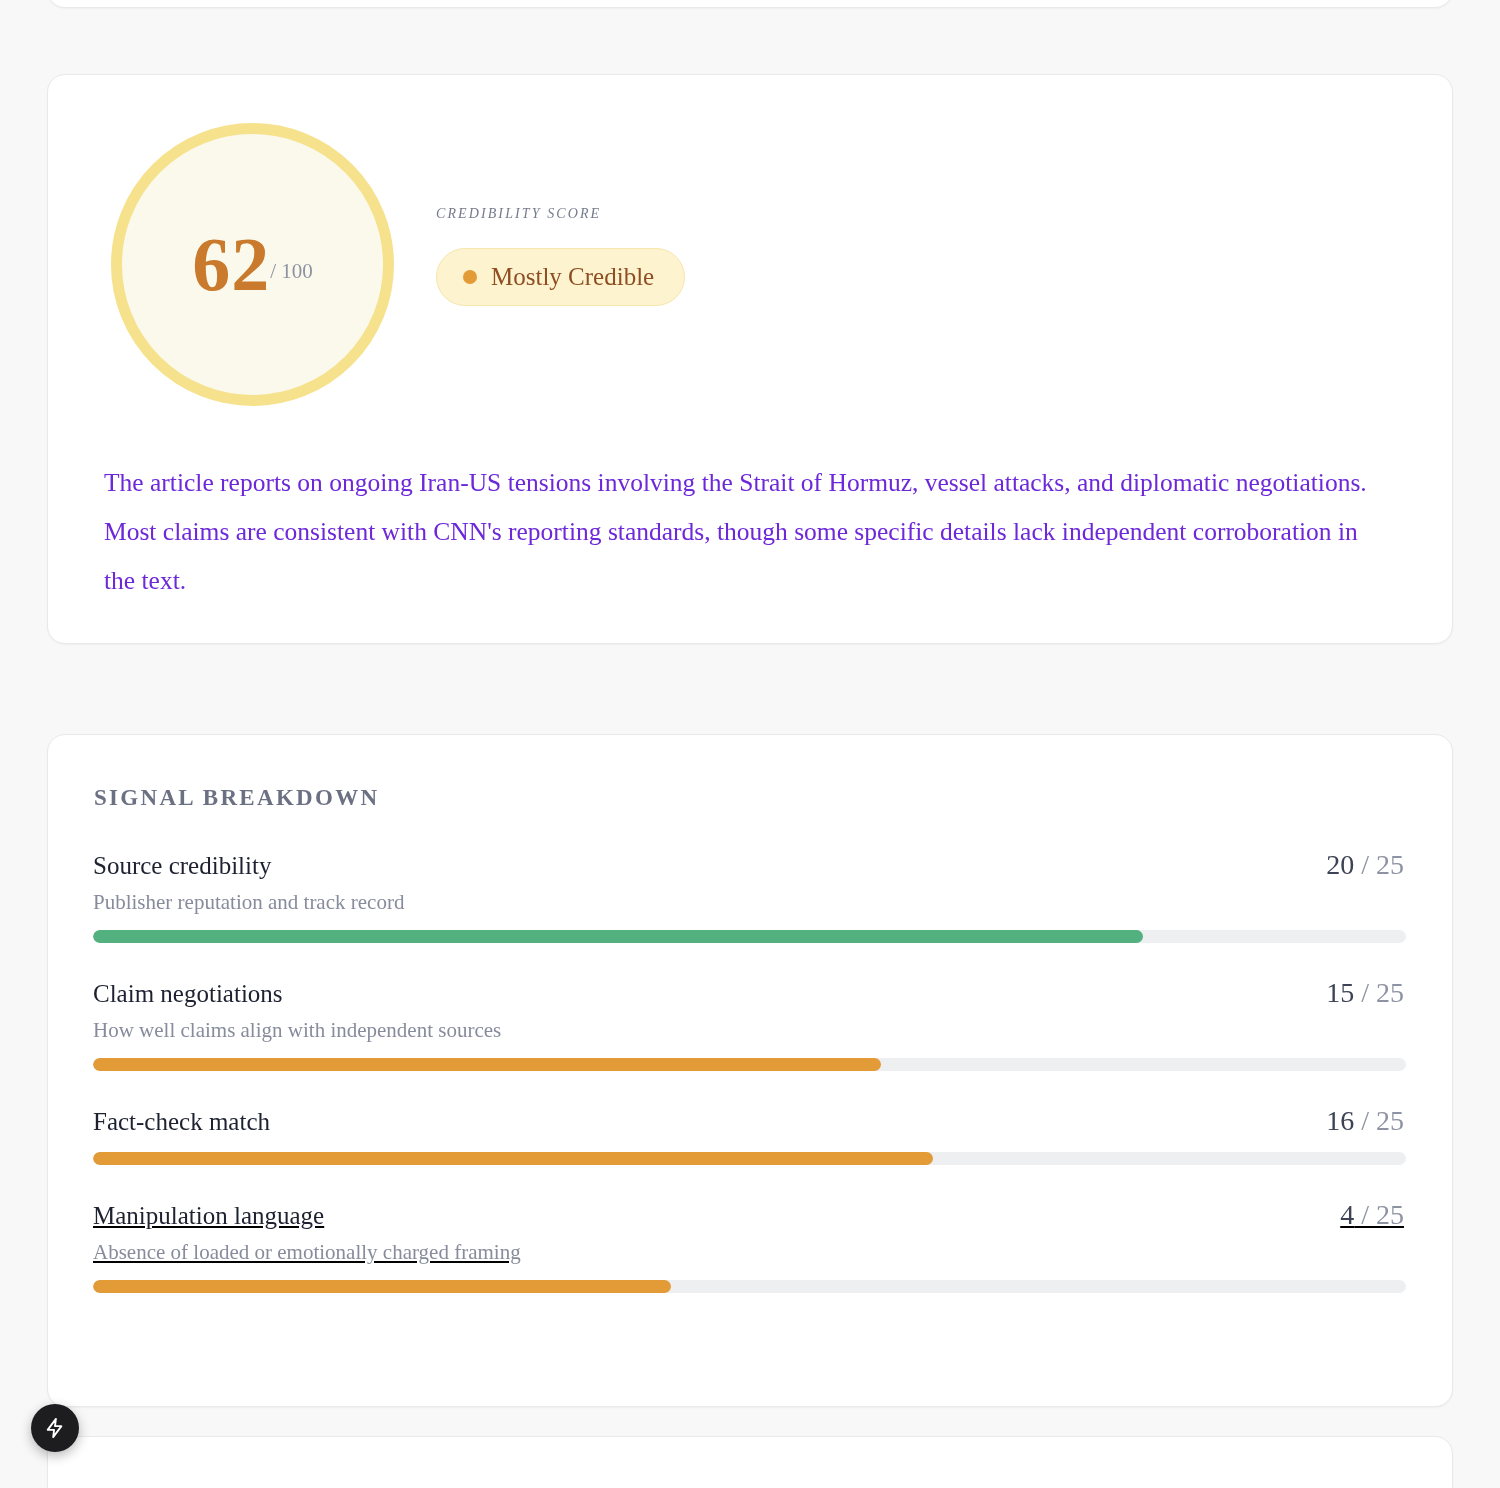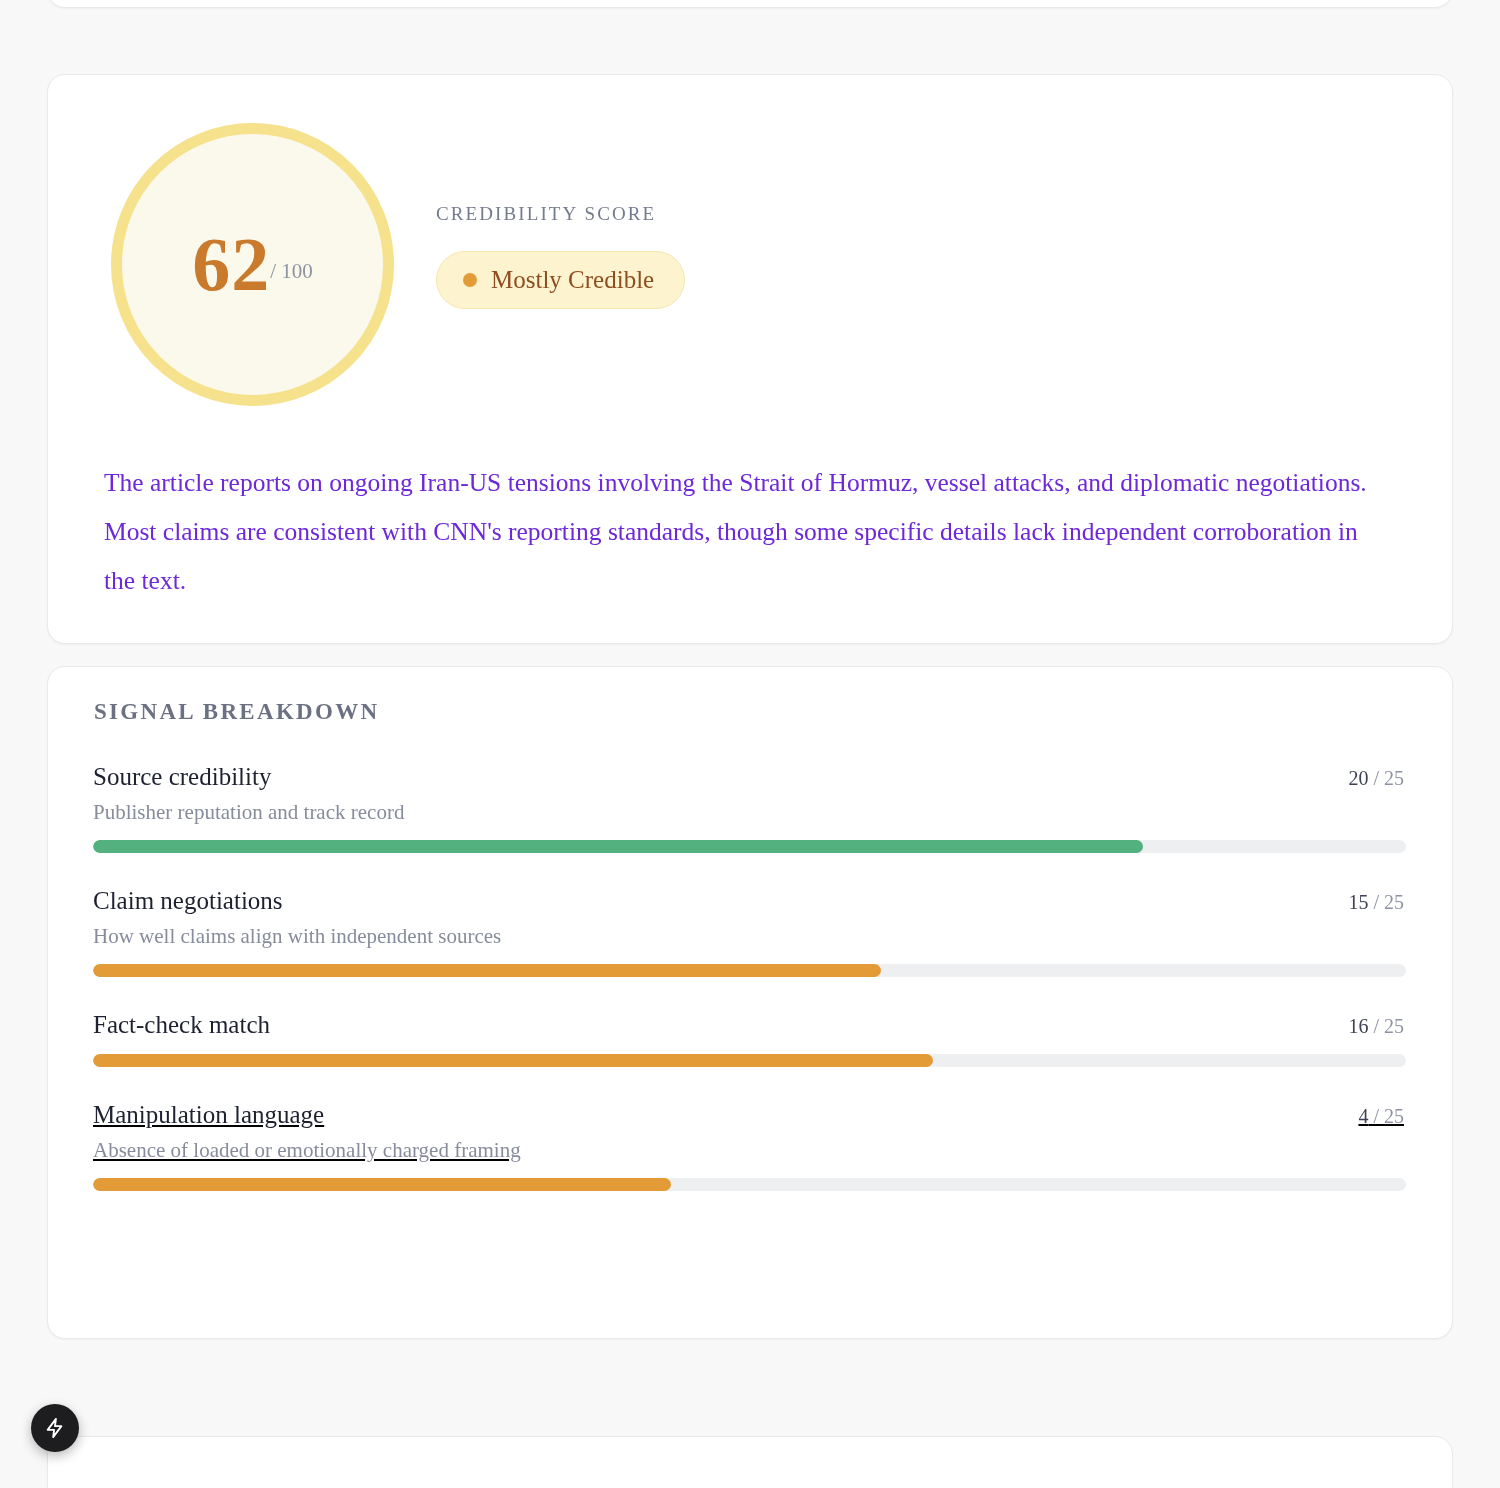--- a/index.html
+++ b/index.html
@@ -86,25 +86,26 @@
   }
 
   .score-meta {
     display: flex;
     flex-direction: column;
     align-items: flex-start;
     padding-bottom: 18px;
   }
 
   .score-label {
-    font-size: 19px;
+    font-size: 14px;
     letter-spacing: 2.1px;
     color: #747b8c;
     text-transform: uppercase;
     margin-bottom: 26px;
+    font-style: italic;
   }
 
   .verdict-badge {
     display: inline-flex;
     align-items: center;
     gap: 14px;
     background: #fdf3cf;
     border: 1px solid #f6e7ae;
     border-radius: 999px;
     padding: 14px 30px 14px 26px;
@@ -126,23 +127,23 @@
   .score-summary {
     margin-top: 52px;
     font-size: 25.5px;
     line-height: 1.93;
     color: #6d28d9;
     max-width: 1285px;
   }
 
   
   .card-signals {
-    top: 666px;
+    top: 734px;
     height: 673px;
-    padding: 32px 48px 40px 45px;
+    padding: 50px 48px 40px 45px;
   }
 
   .signals-title {
     font-size: 23px;
     font-weight: 700;
     letter-spacing: 2.3px;
     color: #6b7183;
     text-transform: uppercase;
     margin-bottom: 38px;
     margin-left: 1px;
@@ -156,21 +157,21 @@
     align-items: baseline;
     justify-content: space-between;
   }
 
   .signal-name {
     font-size: 25px;
     color: #1d2130;
   }
 
   .signal-score {
-    font-size: 20px;
+    font-size: 28px;
     color: #3d4354;
     white-space: nowrap;
   }
 
   .signal-score .denom { color: #8e93a3; }
 
   .signal-desc {
     margin-top: 9px;
     font-size: 21px;
     color: #878c9c;

